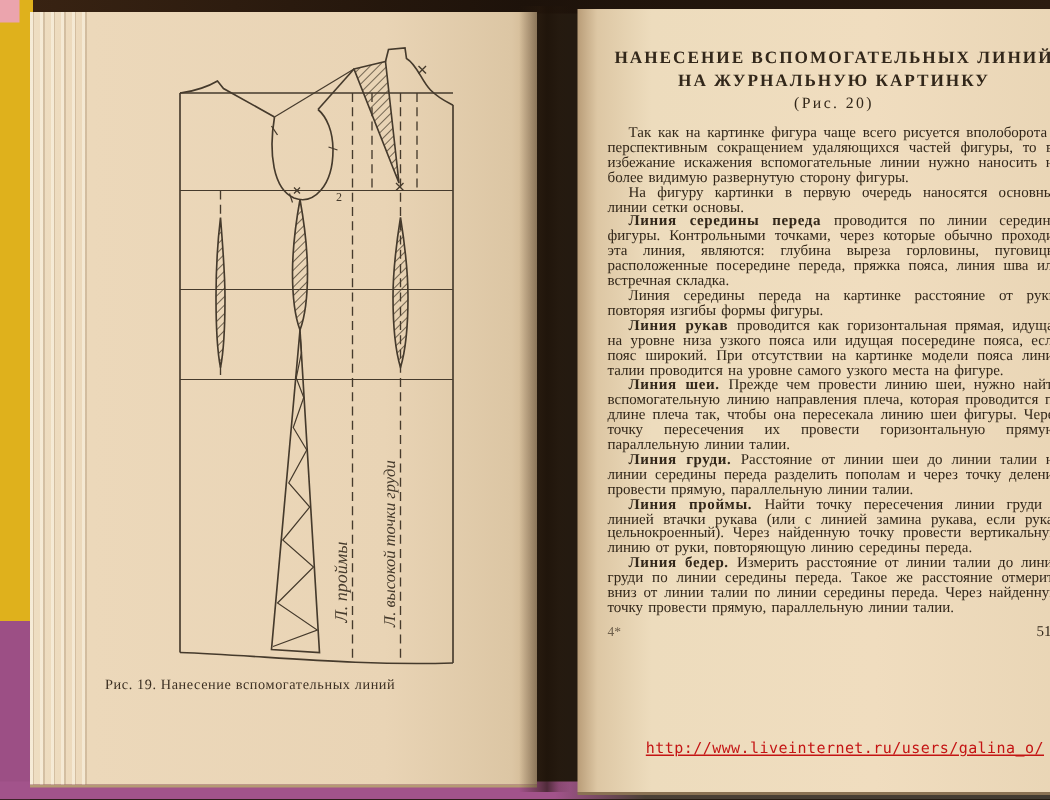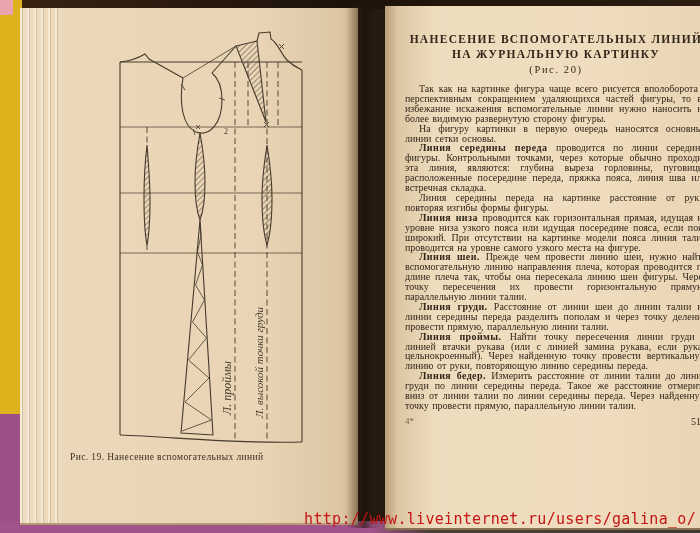--- a/index.html
+++ b/index.html
@@ -40,23 +40,23 @@
   .rp-content p{margin:0;text-indent:14px;font-size:10px;line-height:9.9px;
                 text-align:justify;word-spacing:1px;}
   .lead{font-weight:bold;letter-spacing:.4px;margin-top:24px;}
   .lead::after{content:" ";}
   .lead:empty::after{content:"";}
   .rp-footer{display:flex;justify-content:space-between;margin-top:5px;
              font-size:10px;padding:0 6px 0 0;}
   .sig-mark{opacity:.65;font-size:9px;}
 
   
-  .watermark{position:absolute;right:4px;top:510px;z-index:9;
-             font-family:"DejaVu Sans Mono",monospace;font-size:15px;
-             color:#c41414;letter-spacing:.3px;}
+  .watermark{position:absolute;right:4px;top:494px;z-index:9;
+             font-family:"DejaVu Sans Mono",monospace;font-size:10px;
+             color:#c41414;letter-spacing:.3px;text-decoration:underline;}
 </style>
 </head>
 <body>
 
 <div class="photo">
 
   <div class="strip-top"></div>
   <div class="strip-yellow"></div>
   <div class="corner-pink"></div>
   <div class="strip-purple-left"></div>
@@ -134,21 +134,21 @@
       <div class="headline">
         <div>НАНЕСЕНИЕ ВСПОМОГАТЕЛЬНЫХ ЛИНИЙ</div>
         <div>НА ЖУРНАЛЬНУЮ КАРТИНКУ</div>
       </div>
       <div class="fig-ref">(Рис. 20)</div>
 
       <p><b class="lead"></b><span>Так как на картинке фигура чаще всего рисуется вполоборота с перспективным сокращением удаляющихся частей фигуры, то во избежание искажения вспомогательные линии нужно наносить на более видимую развернутую сторону фигуры.</span></p>
       <p><b class="lead"></b><span>На фигуру картинки в первую очередь наносятся основные линии сетки основы.</span></p>
       <p><b class="lead">Линия середины переда</b><span>проводится по линии середины фигуры. Контрольными точками, через которые обычно проходит эта линия, являются: глубина выреза горловины, пуговицы, расположенные посередине переда, пряжка пояса, линия шва или встречная складка.</span></p>
       <p><b class="lead"></b><span>Линия середины переда на картинке расстояние от руки, повторяя изгибы формы фигуры.</span></p>
-      <p><b class="lead">Линия низа</b><span>проводится как горизонтальная прямая, идущая на уровне низа узкого пояса или идущая посередине пояса, если пояс широкий. При отсутствии на картинке модели пояса линия талии проводится на уровне самого узкого места на фигуре.</span></p>
+      <p><b class="lead">Линия рукав</b><span>проводится как горизонтальная прямая, идущая на уровне низа узкого пояса или идущая посередине пояса, если пояс широкий. При отсутствии на картинке модели пояса линия талии проводится на уровне самого узкого места на фигуре.</span></p>
       <p><b class="lead">Линия шеи.</b><span>Прежде чем провести линию шеи, нужно найти вспомогательную линию направления плеча, которая проводится по длине плеча так, чтобы она пересекала линию шеи фигуры. Через точку пересечения их провести горизонтальную прямую, параллельную линии талии.</span></p>
       <p><b class="lead">Линия груди.</b><span>Расстояние от линии шеи до линии талии на линии середины переда разделить пополам и через точку деления провести прямую, параллельную линии талии.</span></p>
       <p><b class="lead">Линия проймы.</b><span>Найти точку пересечения линии груди с линией втачки рукава (или с линией замина рукава, если рукав цельнокроенный). Через найденную точку провести вертикальную линию от руки, повторяющую линию середины переда.</span></p>
       <p><b class="lead">Линия бедер.</b><span>Измерить расстояние от линии талии до линии груди по линии середины переда. Такое же расстояние отмерить вниз от линии талии по линии середины переда. Через найденную точку провести прямую, параллельную линии талии.</span></p>
 
       <div class="rp-footer">
         <span class="sig-mark">4*</span>
         <span>51</span>
       </div>
     </div>

